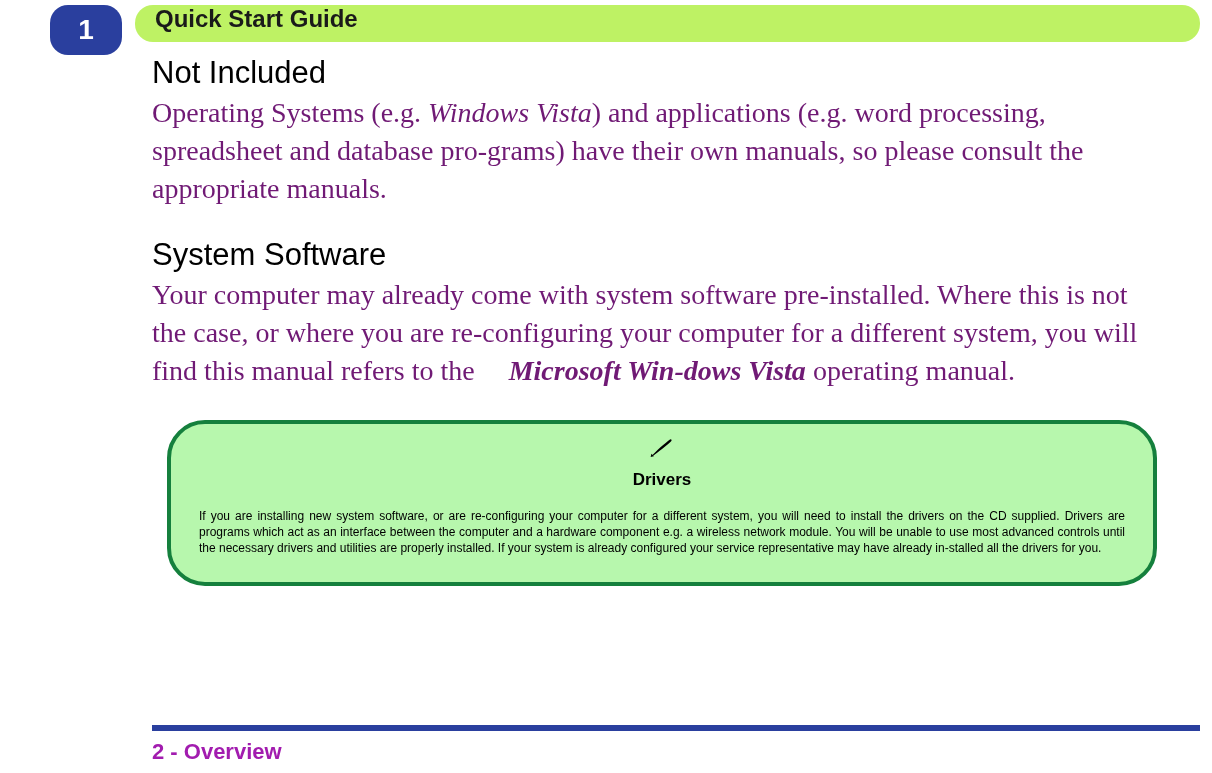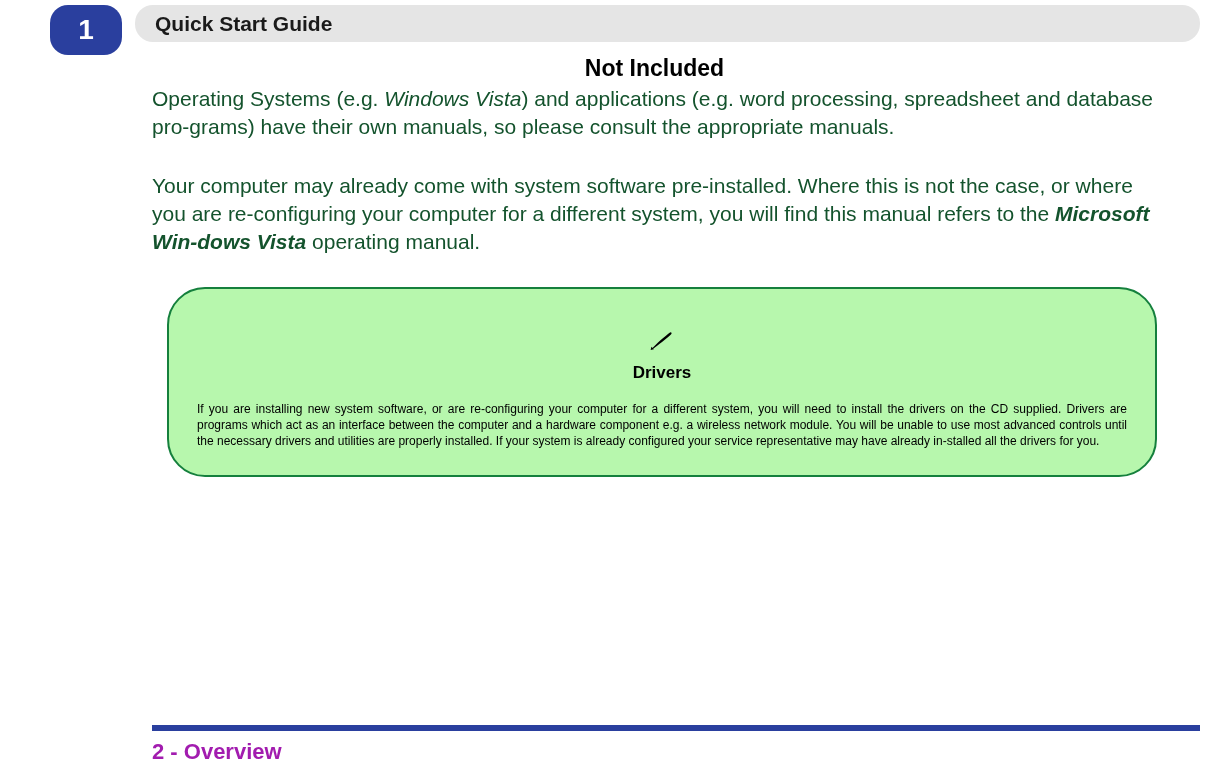--- a/index.html
+++ b/index.html
@@ -28,65 +28,64 @@
       color: #fff;
       font-size: 28px;
       font-weight: bold;
     }
     .header-bar {
       position: absolute;
       left: 135px;
       top: 5px;
       right: 12px;
       height: 37px;
-      background: #e5e5e5;
+      background: #bef264;
       border-radius: 18px;
       display: flex;
-      align-items: center;
       padding-left: 20px;
       font-weight: bold;
-      font-size: 21px;
+      font-size: 24px;
       color: #1a1a1a;
     }
     .content {
       position: absolute;
       left: 152px;
       top: 55px;
       right: 55px;
     }
     .section-heading {
-      font-weight: bold;
-      font-size: 23px;
+      font-weight: normal;
+      font-size: 31px;
       margin: 0 0 3px 0;
       font-family: Arial, sans-serif;
       color: #000;
-      text-align: center;
     }
     .body-text {
-      font-family: Liberation Sans, sans-serif;
-      font-size: 21px;
+      font-family: Liberation Serif, serif;
+      font-size: 28px;
       line-height: 1.35;
       margin: 0 0 30px 0;
-      color: #14532d;
+      color: #701a75;
     }
     .italic {
       font-style: italic;
     }
     .bold-italic {
       font-style: italic;
       font-weight: bold;
+      margin-left: 27px;
     }
     .callout-box {
       margin-top: 25px;
       margin-left: 15px;
       margin-right: 0px;
-      border: 2px solid #15803d;
+      border: 4px solid #15803d;
       border-radius: 38px;
       background: #b7f7ad;
-      padding: 40px 28px 26px 28px;
+      padding: 12px 28px 26px 28px;
       position: relative;
     }
     .callout-title {
       text-align: center;
       font-weight: bold;
       font-size: 17px;
       margin-bottom: 18px;
     }
     .callout-body {
       font-size: 12px;
@@ -130,20 +129,21 @@
     <span>Quick Start Guide</span>
   </div>
 
   <div class="content">
 
     <h3 class="section-heading">Not Included</h3>
     <p class="body-text">
       <span>Operating Systems (e.g. </span><span class="italic">Windows Vista</span><span>) and applications (e.g. word processing, spreadsheet and database pro-grams) have their own manuals, so please consult the appropriate manuals.</span>
     </p>
 
+    <h3 class="section-heading">System Software</h3>
     <p class="body-text">
       <span>Your computer may already come with system software pre-installed. Where this is not the case, or where you are re-configuring your computer for a different system, you will find this manual refers to the </span><span class="bold-italic">Microsoft Win-dows Vista</span><span> operating manual.</span>
     </p>
 
     <div class="callout-box">
       <svg class="pen-icon" viewBox="0 0 32 24">
         <path d="M4 21 C 7 17, 22 4, 25 2 C 27 0, 29 2, 27 4 C 24 7, 9 19, 6 21 C 5 22, 3 22, 4 21 Z" fill="#000"></path>
         <path d="M2 23 L3 19 L6 22 Z" fill="#000"></path>
       </svg>
       <div class="callout-title">Drivers</div>

